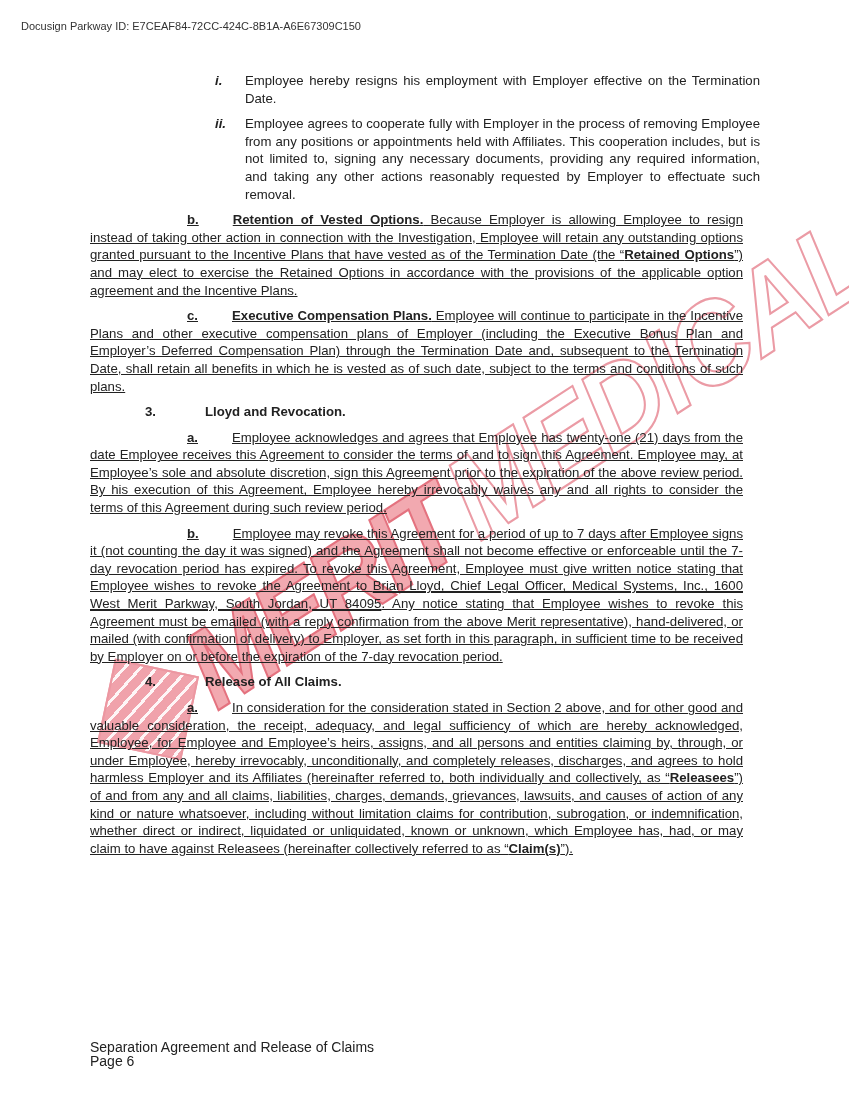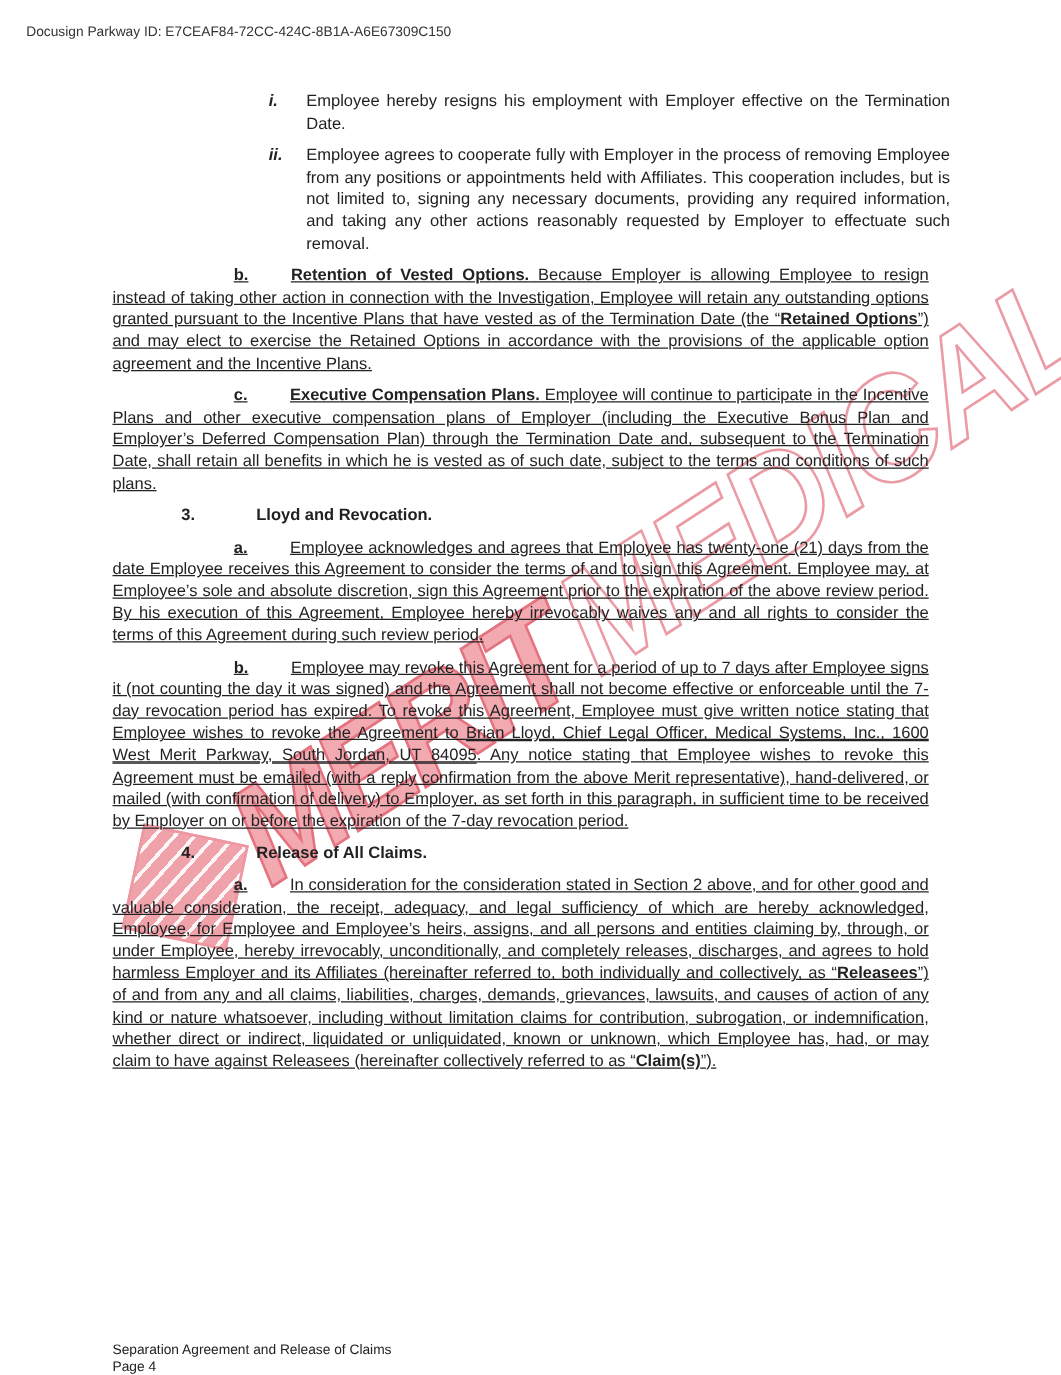--- a/index.html
+++ b/index.html
@@ -74,22 +74,22 @@
   .tab  { display:inline-block; width:34px; }
 
   .section { position:relative; padding-left:115px; font-weight:bold; margin-top:10px; }
   .section .sec-num { position:absolute; left:55px; top:0; }
 
   b, .bold { font-weight:bold; }
   .u { text-decoration:underline; text-underline-offset:2px; }
 
   
   .doc-footer {
-    position:absolute; left:90px; top:1073px;
-    font-size:11px; line-height:14px; color:#222;
+    position:absolute; left:90px; top:1040px;
+    font-size:14px; line-height:14px; color:#222;
     z-index:1;
   }
 </style>
 </head>
 <body>
 
 <div class="page">
 
   <div class="docusign-header">Docusign Parkway ID: E7CEAF84-72CC-424C-8B1A-A6E67309C150</div>
 
@@ -139,16 +139,16 @@
     </div>
 
     <p class="para">
       <b>a.</b><span class="tab"></span><span>In consideration for the consideration stated in Section 2 above, and for other good and valuable consideration, the receipt, adequacy, and legal sufficiency of which are hereby acknowledged, Employee, for Employee and Employee’s heirs, assigns, and all persons and entities claiming by, through, or under Employee, hereby irrevocably, unconditionally, and completely releases, discharges, and agrees to hold harmless Employer and its Affiliates (hereinafter referred to, both individually and collectively, as “</span><b>Releasees</b><span>”) of and from any and all claims, liabilities, charges, demands, grievances, lawsuits, and causes of action of any kind or nature whatsoever, including without limitation claims for contribution, subrogation, or indemnification, whether direct or indirect, liquidated or unliquidated, known or unknown, which Employee has, had, or may claim to have against Releasees (hereinafter collectively referred to as “</span><b>Claim(s)</b><span>”).</span>
     </p>
 
   </div>
 
   <div class="doc-footer">
     <div>Separation Agreement and Release of Claims</div>
-    <div>Page 4</div>
+    <div>Page 6</div>
   </div>
 
 </div>
 
 </body></html>

